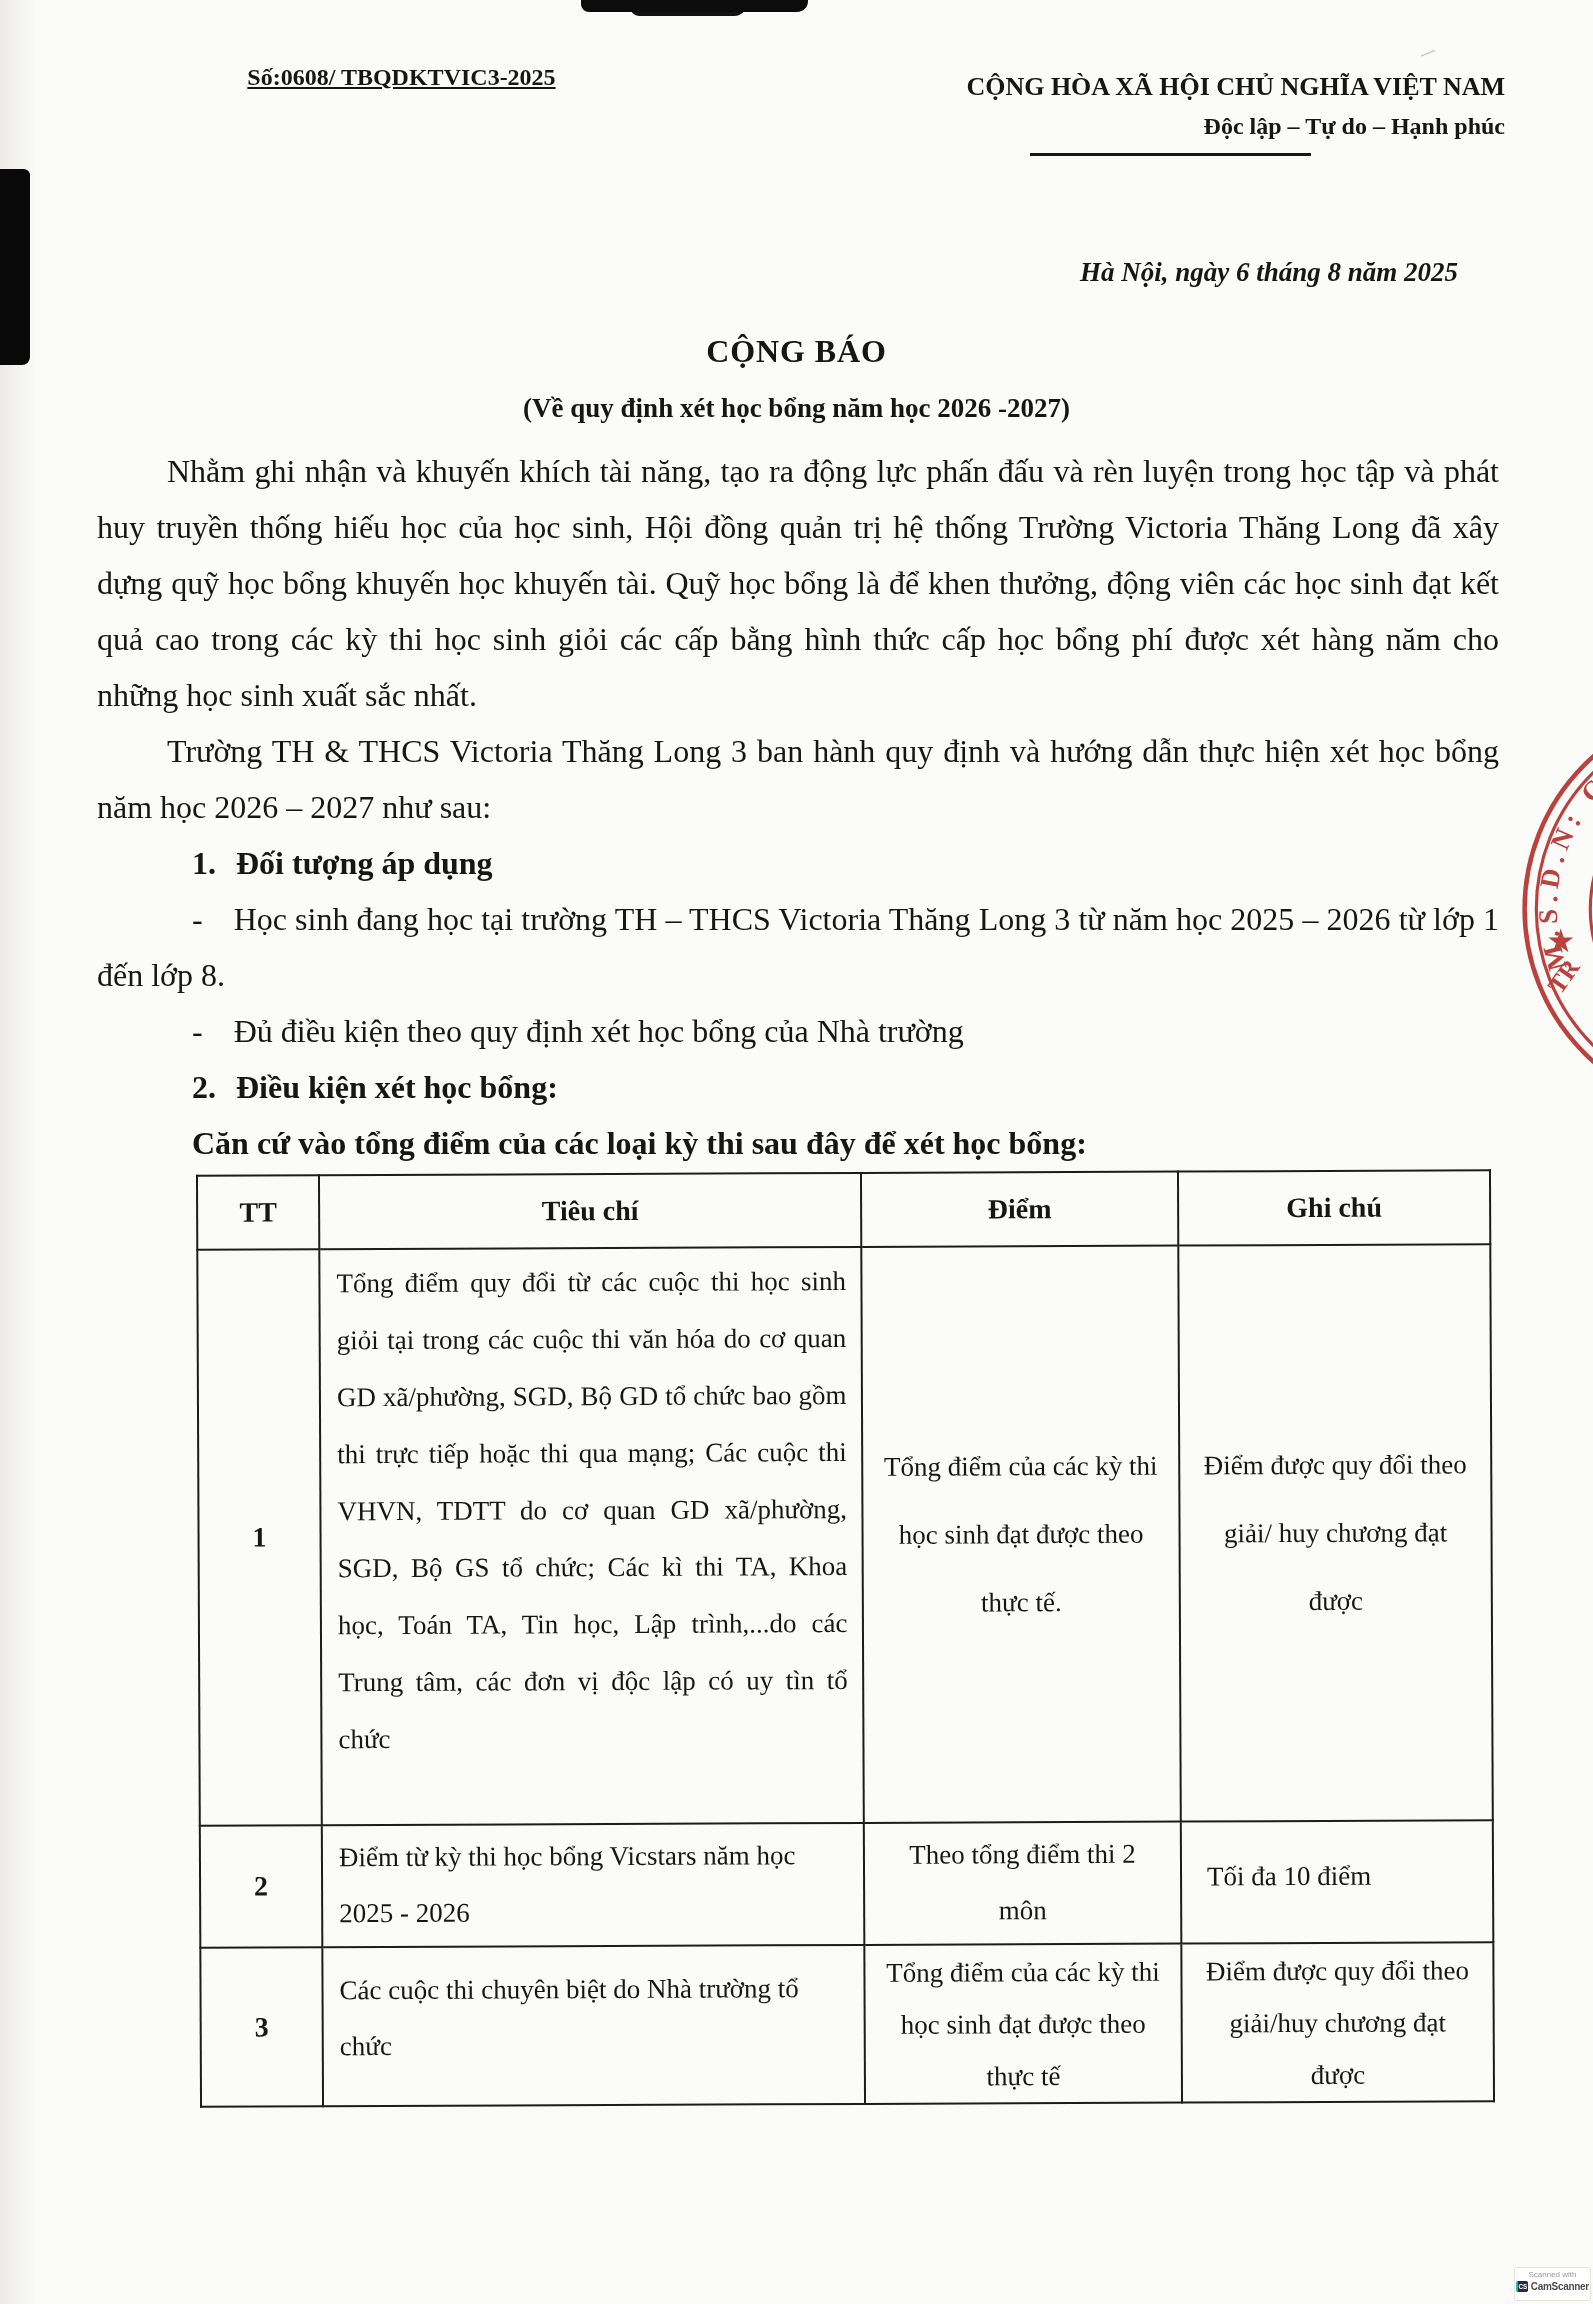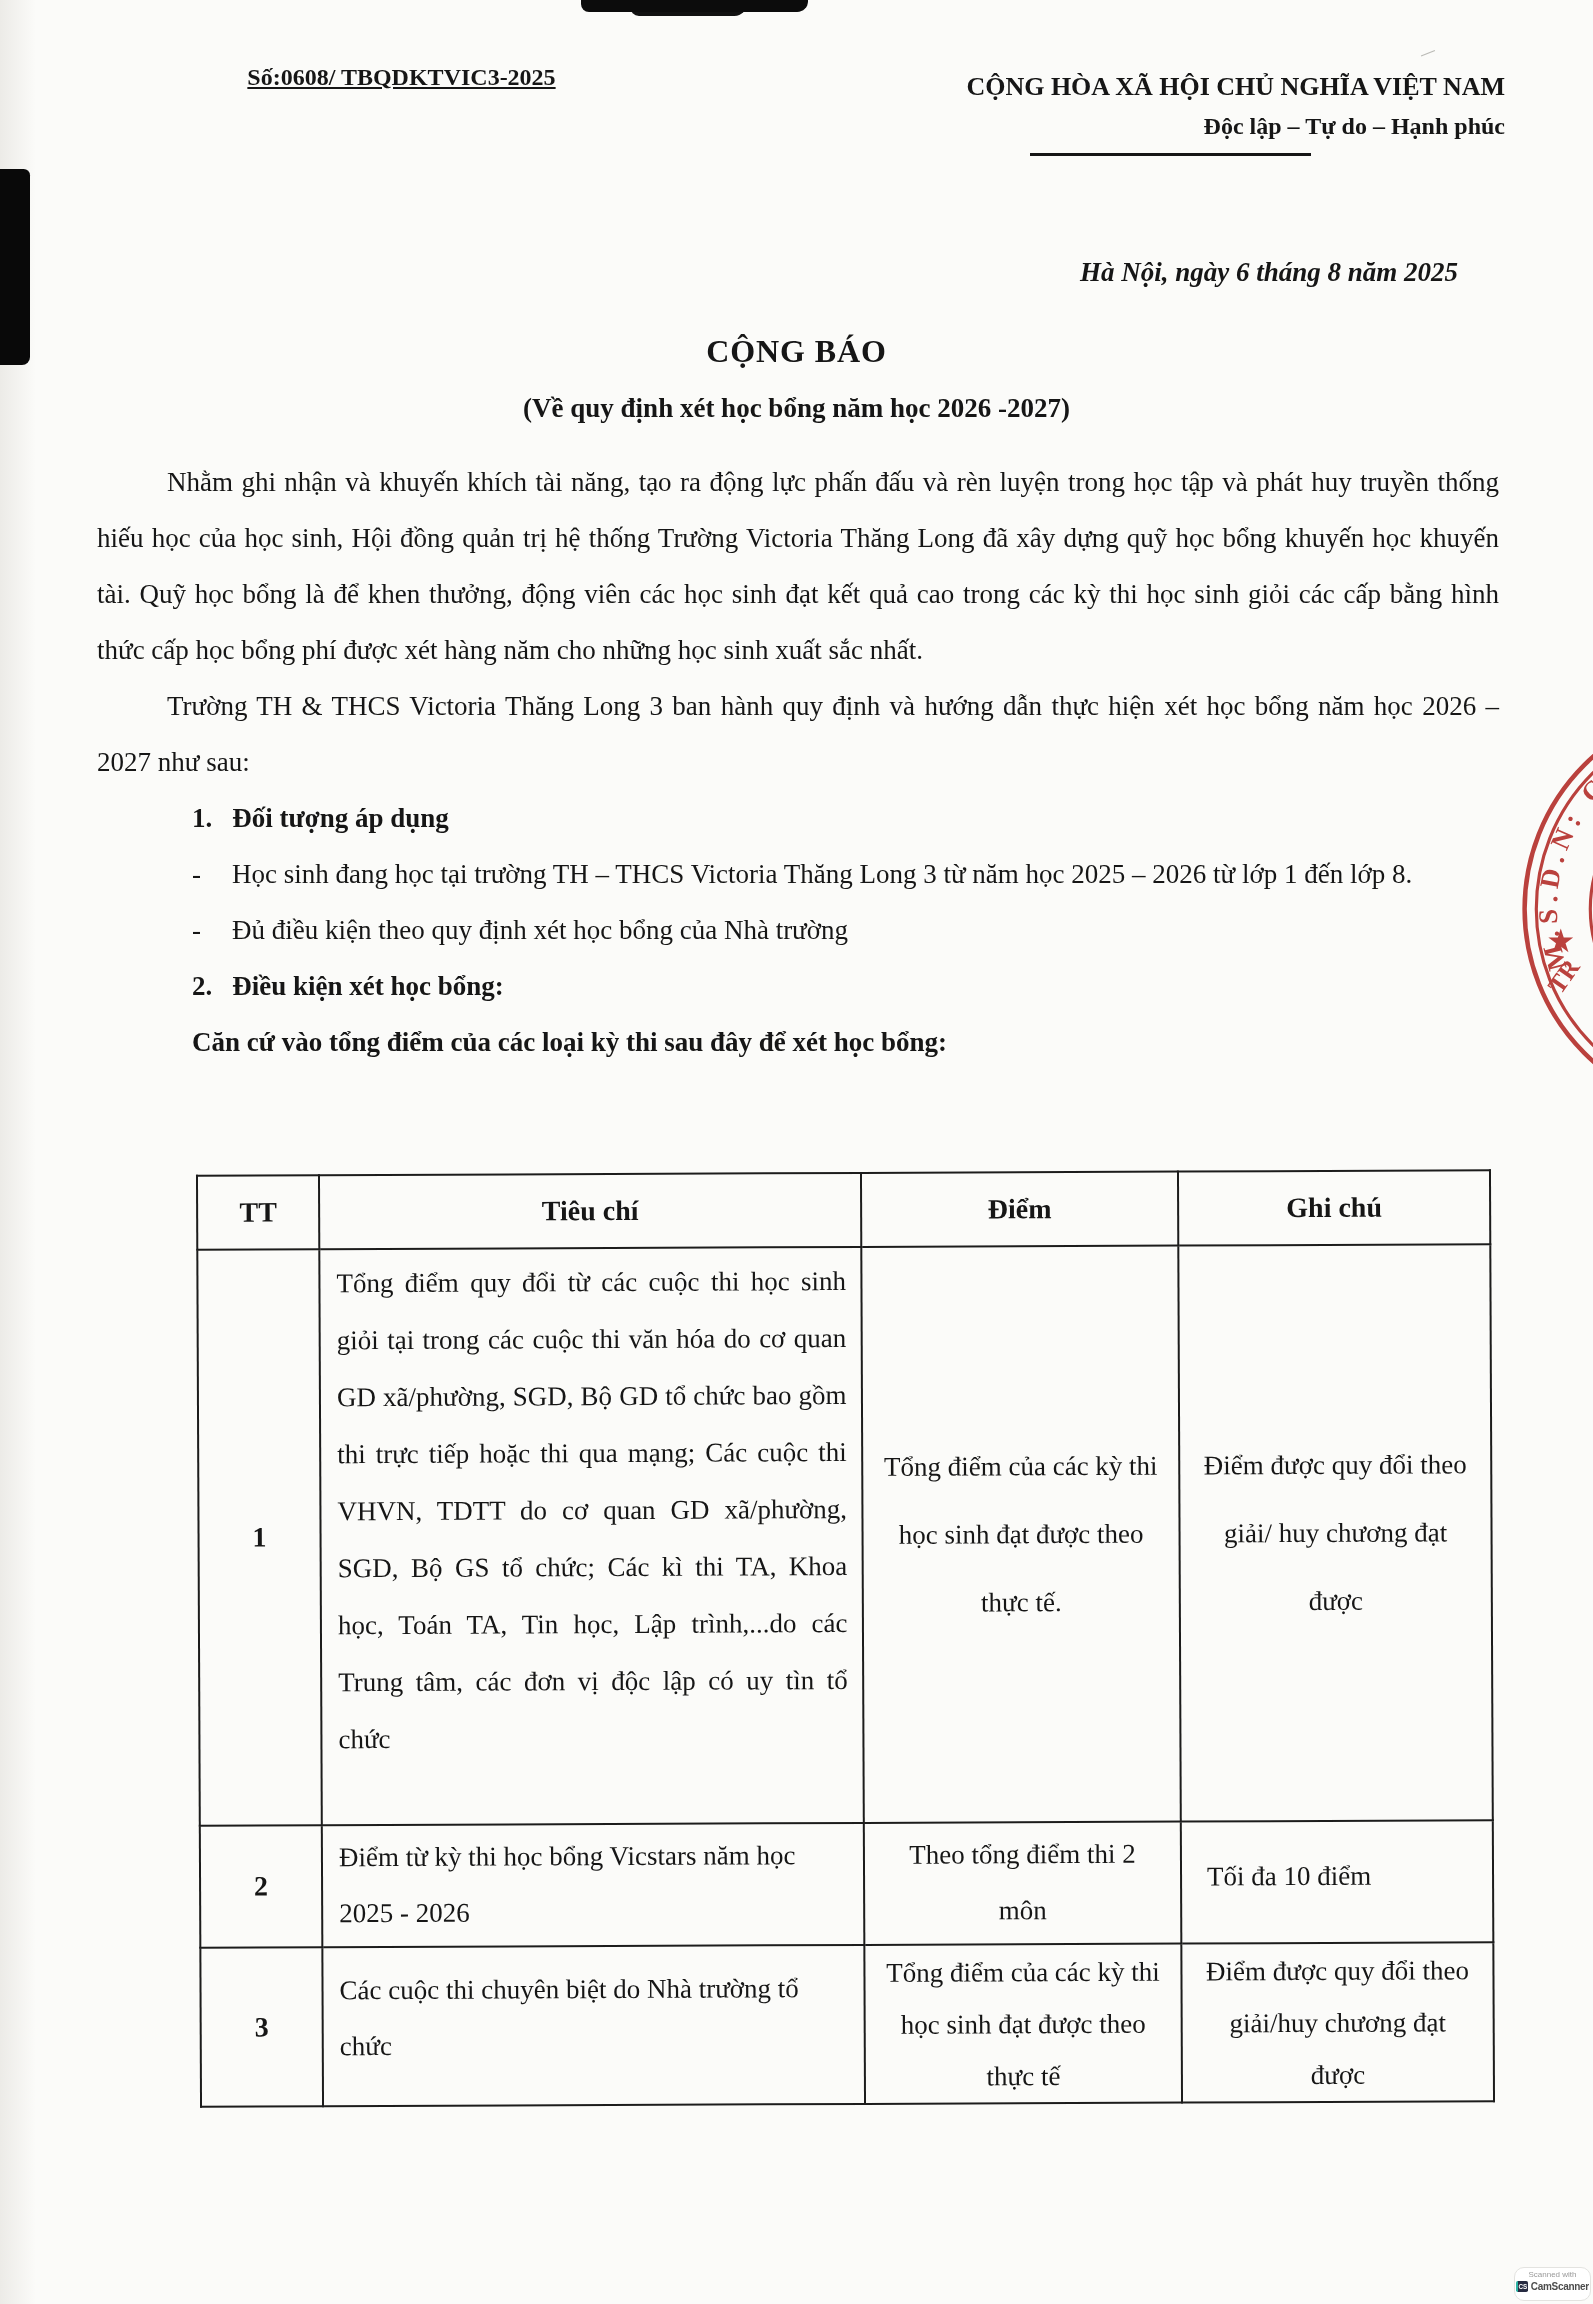--- a/index.html
+++ b/index.html
@@ -29,21 +29,21 @@
   .hdr-right .l1{font-size:26px;line-height:40px;}
   .hdr-right .l2{font-size:24px;line-height:38px;}
   .motto-line{width:281px;height:2.7px;background:#161616;margin:8px auto 0;}
   .dateline{left:972px;top:257px;width:594px;text-align:center;
     font-style:italic;font-weight:bold;font-size:27px;}
   .doc-title{left:0;top:333px;width:1593px;text-align:center;
     font-weight:bold;font-size:32px;letter-spacing:0.9px;}
   .doc-subtitle{left:0;top:393px;width:1593px;text-align:center;
     font-weight:bold;font-size:27px;}
   
-  .body-text{left:97px;top:454px;width:1402px;font-size:27px;line-height:56px;
+  .body-text{left:97px;top:443px;width:1402px;font-size:32px;line-height:56px;
     text-align:justify;}
   .body-text p{margin:0;}
   .ind{text-indent:70px;}
   .ind2{text-indent:95px;}
   .bold{font-weight:bold;}
   .num{margin-right:20px;font-weight:bold;}
   .dash{margin-right:31px;}
   
   table.criteria{position:absolute;left:198px;top:1172px;width:1293px;
     border-collapse:collapse;table-layout:fixed;font-size:27px;
@@ -60,21 +60,21 @@
   td.score1,td.note1{text-align:center;vertical-align:middle;line-height:68px;padding:0 20px;}
   td.crit2{text-align:left;vertical-align:top;padding:2.7px 14.4px 0 16px;line-height:56px;}
   td.score2{text-align:center;vertical-align:top;padding:2.7px 43px 0;line-height:56px;}
   td.note2{text-align:left;vertical-align:middle;padding:0 9px 12.6px 25px;line-height:52px;}
   td.crit3{text-align:left;vertical-align:middle;padding:0 14.4px 18px 16px;line-height:56px;}
   td.score3,td.note3{text-align:center;vertical-align:middle;line-height:52px;padding:0 20px;}
   
   .stamp{left:1512px;top:693px;width:432px;height:432px;opacity:.92;}
   
   .cs-badge{left:1514px;top:2267px;width:77px;height:34px;background:#ffffff;
-    border:0.9px solid #e3e3e0;border-radius:10px;text-align:center;
+    border:0.9px solid #e3e3e0;border-radius:3px;text-align:center;
     font-family:"Liberation Sans","DejaVu Sans",sans-serif;box-sizing:border-box;padding-top:1.8px;}
   .cs-badge .sw{font-size:8px;color:#9a9a9a;line-height:10px;}
   .cs-badge .row{display:flex;align-items:center;justify-content:center;gap:3px;margin-top:0.9px;}
   .cs-logo{display:inline-block;width:11.7px;height:11.7px;background:#272b42;color:#fff;
     font-size:6.3px;font-weight:bold;line-height:11.7px;text-align:center;
     border-left:2.7px solid #2bb3a3;box-sizing:border-box;border-radius:1.8px;}
   .cs-name{font-size:10px;font-weight:bold;color:#4d4d4d;letter-spacing:-0.3px;}
 </style>
 </head>
 <body>

